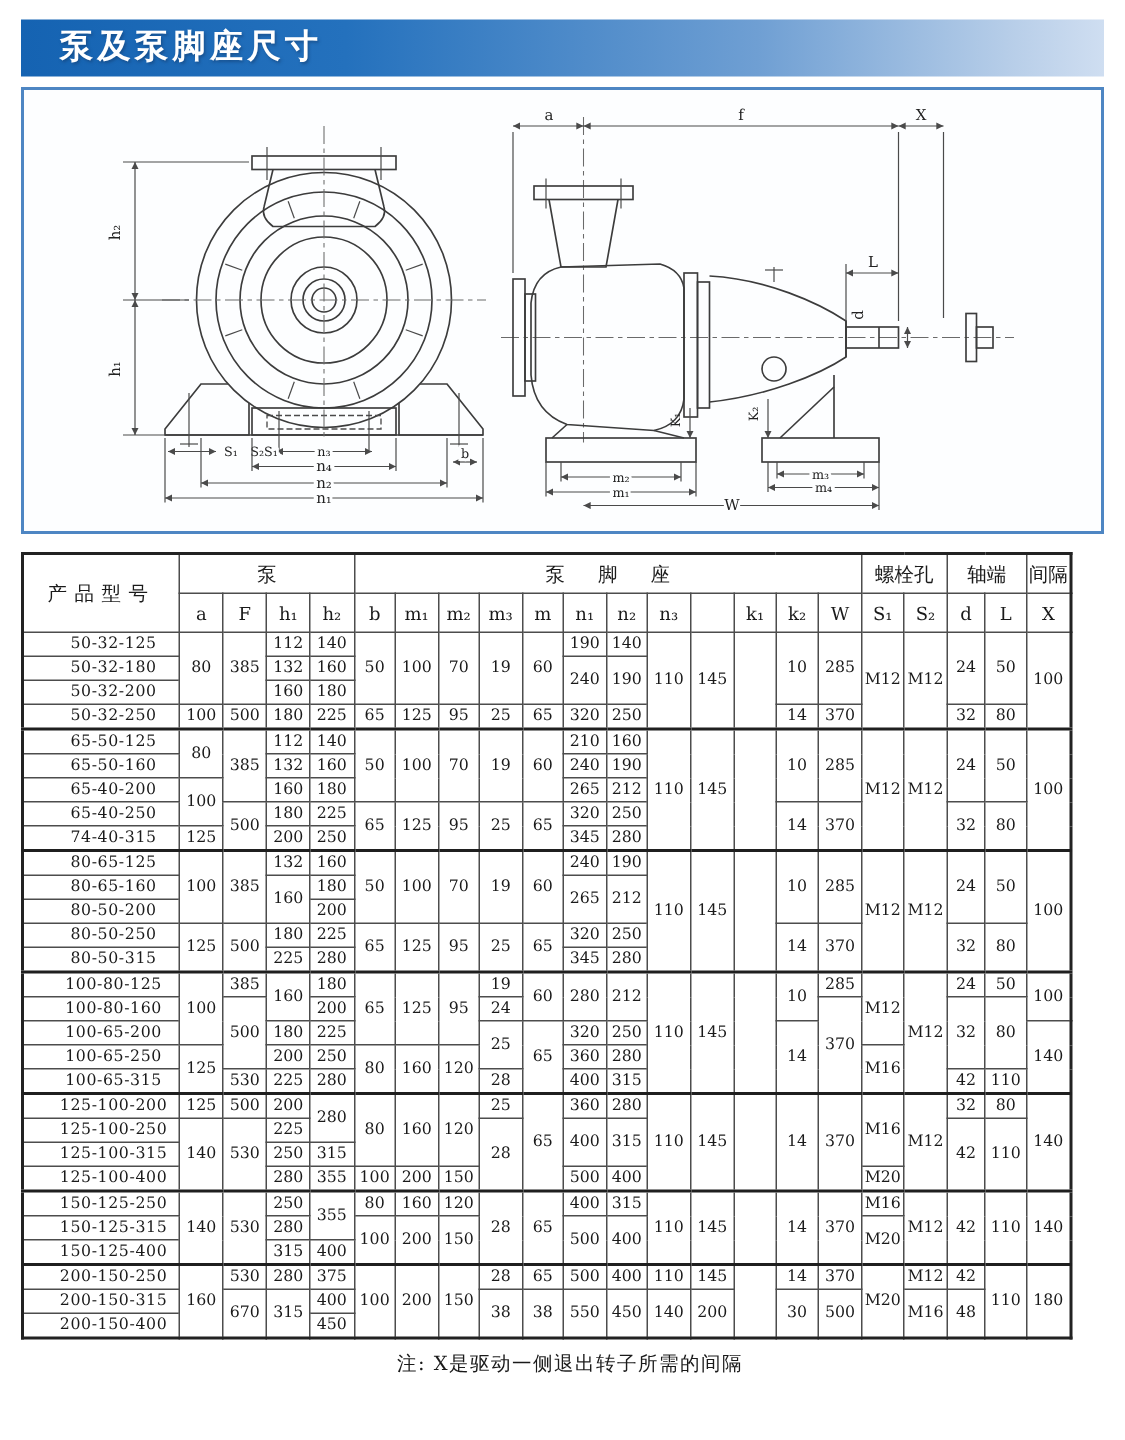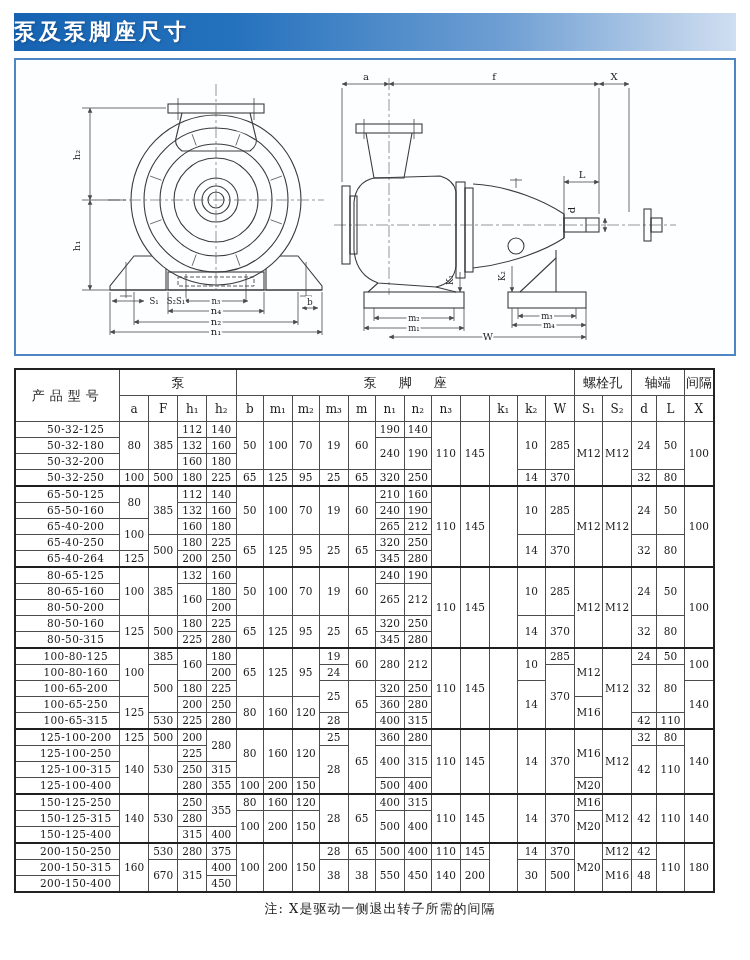--- a/index.html
+++ b/index.html
@@ -5,21 +5,21 @@
   html,body{margin:0;padding:0;}
   body{
     width:750px;height:960px;background:#ffffff;overflow:hidden;
     font-family:"DejaVu Sans","Liberation Sans",sans-serif;color:#1a1a1a;
   }
   .page{padding:13px 14px 0 14px;}
   .title-bar{
     height:38px;line-height:38px;
     background:linear-gradient(90deg,#1563b2 0%,#2471bd 30%,#6f9fd3 68%,#b9cfe9 92%,#cfdef1 100%);
     color:#ffffff;font-weight:bold;font-size:22px;letter-spacing:3px;
-    box-sizing:border-box;
+    padding-left:26px;box-sizing:border-box;
     text-shadow:1px 1px 2px rgba(20,60,110,.55);
   }
   .panel{
     margin-top:7px;border:2px solid #4e86c3;background:#fdfeff;
     height:294px;box-sizing:content-box;
   }
   svg{display:block;}
   svg .ln{stroke:#3c3c3c;stroke-width:1.1;fill:none;}
   svg .fill{fill:#fdfeff;}
   svg .cl{stroke:#6a6a6a;stroke-width:.7;fill:none;stroke-dasharray:12 3 3 3;}
@@ -384,21 +384,21 @@
             <td rowspan="2">25</td>
             <td rowspan="2">65</td>
             <td>320</td>
             <td>250</td>
             <td rowspan="2">14</td>
             <td rowspan="2">370</td>
             <td rowspan="2">32</td>
             <td rowspan="2">80</td>
           </tr>
           <tr>
-            <td class="model">65-40-264</td>
+            <td class="model">74-40-315</td>
             <td>125</td>
             <td>200</td>
             <td>250</td>
             <td>345</td>
             <td>280</td>
           </tr>
           <tr class="gs">
             <td class="model">80-65-125</td>
             <td rowspan="3">100</td>
             <td rowspan="3">385</td>
@@ -427,21 +427,21 @@
             <td rowspan="2">160</td>
             <td>180</td>
             <td rowspan="2">265</td>
             <td rowspan="2">212</td>
           </tr>
           <tr>
             <td class="model">80-50-200</td>
             <td>200</td>
           </tr>
           <tr>
-            <td class="model">80-50-160</td>
+            <td class="model">80-50-250</td>
             <td rowspan="2">125</td>
             <td rowspan="2">500</td>
             <td>180</td>
             <td>225</td>
             <td rowspan="2">65</td>
             <td rowspan="2">125</td>
             <td rowspan="2">95</td>
             <td rowspan="2">25</td>
             <td rowspan="2">65</td>
             <td>320</td>

